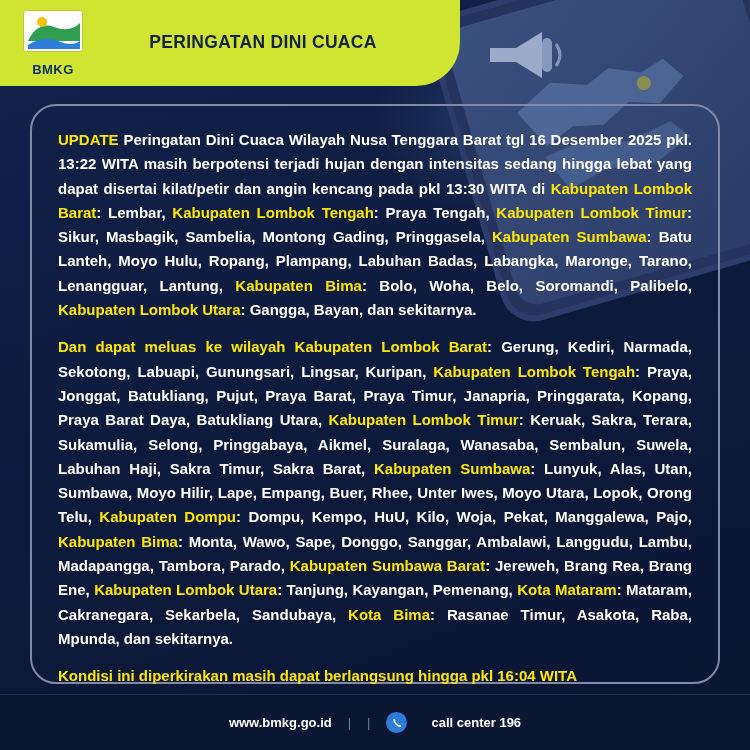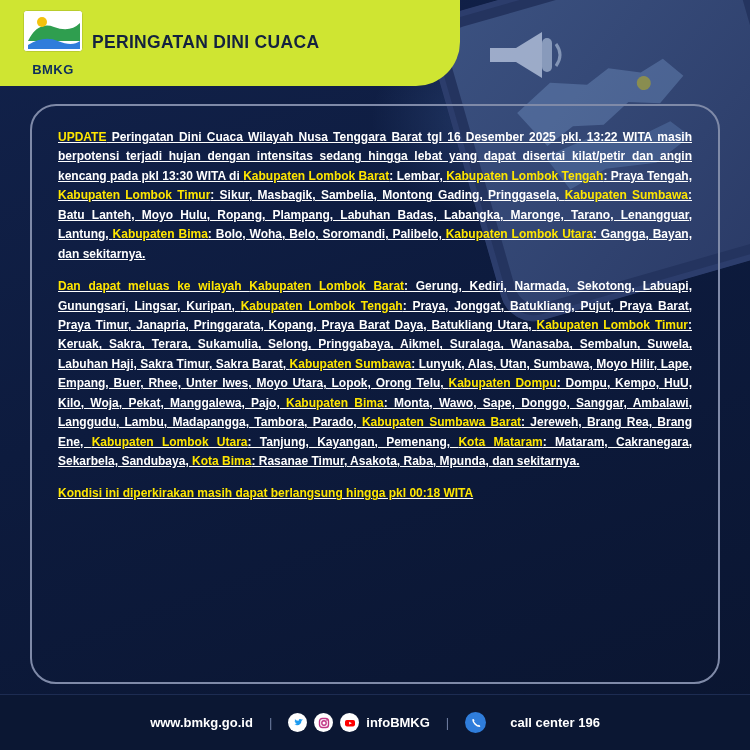--- a/index.html
+++ b/index.html
@@ -85,21 +85,21 @@
   .logo-box svg { display:block; }
   .logo-text {
     font-size: 13px;
     font-weight: bold;
     letter-spacing: .5px;
     margin-top: 10px;
     color: #0f2f5c;
   }
   .header-title {
     flex: 1;
-    text-align: left;
+    text-align: center;
     padding-right: 26px;
     color: #14223f;
     font-size: 17.5px;
     font-weight: bold;
     line-height: 1.35;
     letter-spacing: .3px;
   }
   .megaphone {
     position: absolute;
     left: 480px;
@@ -115,25 +115,24 @@
     top: 104px;
     width: 690px;
     height: 580px;
     border: 2px solid #7f8aa8;
     border-radius: 26px;
     z-index: 4;
     padding: 22px 26px;
   }
   .body-text {
     color: #ffffff;
-    font-size: 12px;
+    font-size: 15px;
     line-height: 1.62;
     text-align: justify;
     font-weight: bold;
-    text-decoration: underline;
   }
   .body-text p { margin: 0 0 13px 0; }
   .hl { color: #ffe600; }
   .hl-note { color: #ffe600; }
   .plain { color: #ffffff; font-weight: bold; }
   .sig { color: #ffffff; font-weight: bold; margin-top: 16px; }
 
   
   .footer {
     position: absolute;
@@ -213,49 +212,28 @@
   <div class="body-text">
 
     <p>
       <span class="hl">UPDATE</span><span class="plain"> Peringatan Dini Cuaca Wilayah Nusa Tenggara Barat tgl 16 Desember 2025 pkl. 13:22 WITA masih berpotensi terjadi hujan dengan intensitas sedang hingga lebat yang dapat disertai kilat/petir dan angin kencang pada pkl 13:30 WITA di </span><span class="hl">Kabupaten Lombok Barat</span><span class="plain">: Lembar, </span><span class="hl">Kabupaten Lombok Tengah</span><span class="plain">: Praya Tengah, </span><span class="hl">Kabupaten Lombok Timur</span><span class="plain">: Sikur, Masbagik, Sambelia, Montong Gading, Pringgasela, </span><span class="hl">Kabupaten Sumbawa</span><span class="plain">: Batu Lanteh, Moyo Hulu, Ropang, Plampang, Labuhan Badas, Labangka, Maronge, Tarano, Lenangguar, Lantung, </span><span class="hl">Kabupaten Bima</span><span class="plain">: Bolo, Woha, Belo, Soromandi, Palibelo, </span><span class="hl">Kabupaten Lombok Utara</span><span class="plain">: Gangga, Bayan, dan sekitarnya.</span>
     </p>
 
     <p>
       <span class="hl">Dan dapat meluas ke wilayah </span><span class="hl">Kabupaten Lombok Barat</span><span class="plain">: Gerung, Kediri, Narmada, Sekotong, Labuapi, Gunungsari, Lingsar, Kuripan, </span><span class="hl">Kabupaten Lombok Tengah</span><span class="plain">: Praya, Jonggat, Batukliang, Pujut, Praya Barat, Praya Timur, Janapria, Pringgarata, Kopang, Praya Barat Daya, Batukliang Utara, </span><span class="hl">Kabupaten Lombok Timur</span><span class="plain">: Keruak, Sakra, Terara, Sukamulia, Selong, Pringgabaya, Aikmel, Suralaga, Wanasaba, Sembalun, Suwela, Labuhan Haji, Sakra Timur, Sakra Barat, </span><span class="hl">Kabupaten Sumbawa</span><span class="plain">: Lunyuk, Alas, Utan, Sumbawa, Moyo Hilir, Lape, Empang, Buer, Rhee, Unter Iwes, Moyo Utara, Lopok, Orong Telu, </span><span class="hl">Kabupaten Dompu</span><span class="plain">: Dompu, Kempo, HuU, Kilo, Woja, Pekat, Manggalewa, Pajo, </span><span class="hl">Kabupaten Bima</span><span class="plain">: Monta, Wawo, Sape, Donggo, Sanggar, Ambalawi, Langgudu, Lambu, Madapangga, Tambora, Parado, </span><span class="hl">Kabupaten Sumbawa Barat</span><span class="plain">: Jereweh, Brang Rea, Brang Ene, </span><span class="hl">Kabupaten Lombok Utara</span><span class="plain">: Tanjung, Kayangan, Pemenang, </span><span class="hl">Kota Mataram</span><span class="plain">: Mataram, Cakranegara, Sekarbela, Sandubaya, </span><span class="hl">Kota Bima</span><span class="plain">: Rasanae Timur, Asakota, Raba, Mpunda, dan sekitarnya.</span>
     </p>
 
-    <p class="hl-note">Kondisi ini diperkirakan masih dapat berlangsung hingga pkl 00:18 WITA</p>
+    <p class="hl-note">Kondisi ini diperkirakan masih dapat berlangsung hingga pkl 16:04 WITA</p>
 
   </div>
 </div>
 
 <div class="footer">
   <span>www.bmkg.go.id</span>
   <span class="sep">|</span>
-  <span class="social">
-    <span class="sicon">
-      <svg width="12" height="12" viewBox="0 0 12 12">
-          <path d="M11 2.5q-.5.4-1.1.5.6-.4.8-1-.6.4-1.2.5Q8.9 2 8.1 2 6.7 2 6.7 3.4q0 .2.1.4Q4.4 3.7 3 2.2q-.2.4-.2.8 0 .8.7 1.3-.4 0-.8-.2 0 .7.4 1.1.4.4.9.5-.3.1-.7 0 .2.5.7.8.5.3 1 .3-.9.7-2.1.7-.3 0-.6-.1 1.2.8 2.8.8 1.9 0 3.1-1.2Q9.4 6 9.4 4.2v-.3q.5-.4 1-1z" fill="#1d9bf0"></path>
-        </svg>
-    </span>
-    <span class="sicon ig">
-      <svg width="12" height="12" viewBox="0 0 12 12">
-          <rect x="1.5" y="1.5" width="9" height="9" rx="2.8" fill="none" stroke="#c13584" stroke-width="1.4"></rect>
-          <circle cx="6" cy="6" r="2.2" fill="none" stroke="#c13584" stroke-width="1.4"></circle>
-          <circle cx="8.9" cy="3.1" r=".8" fill="#c13584"></circle>
-        </svg>
-    </span>
-    <span class="sicon">
-      <svg width="12" height="12" viewBox="0 0 12 12">
-          <rect x="1" y="3" width="10" height="6.4" rx="1.8" fill="#ff0000"></rect>
-          <path d="M5.1 4.8 L7.9 6.2 L5.1 7.6 Z" fill="#fff"></path>
-        </svg>
-    </span>
-    <span>infoBMKG</span>
-  </span>
   <span class="sep">|</span>
   <span class="call">
     <span class="callbadge">
       <svg width="12" height="12" viewBox="0 0 12 12">
           <path d="M3 2q1 0 1.4 1.2.2.7-.4 1.1.4 1 1.7 2.3 1.3 1.3 2.3 1.7.4-.6 1.1-.4Q10.3 8.3 10.3 9.3q0 .8-.8.8-2.4 0-4.8-2.4T2.3 2.9Q2.3 2 3 2z" fill="#ffffff"></path>
         </svg>
     </span>
     <span>call center 196</span>
   </span>
 </div>

